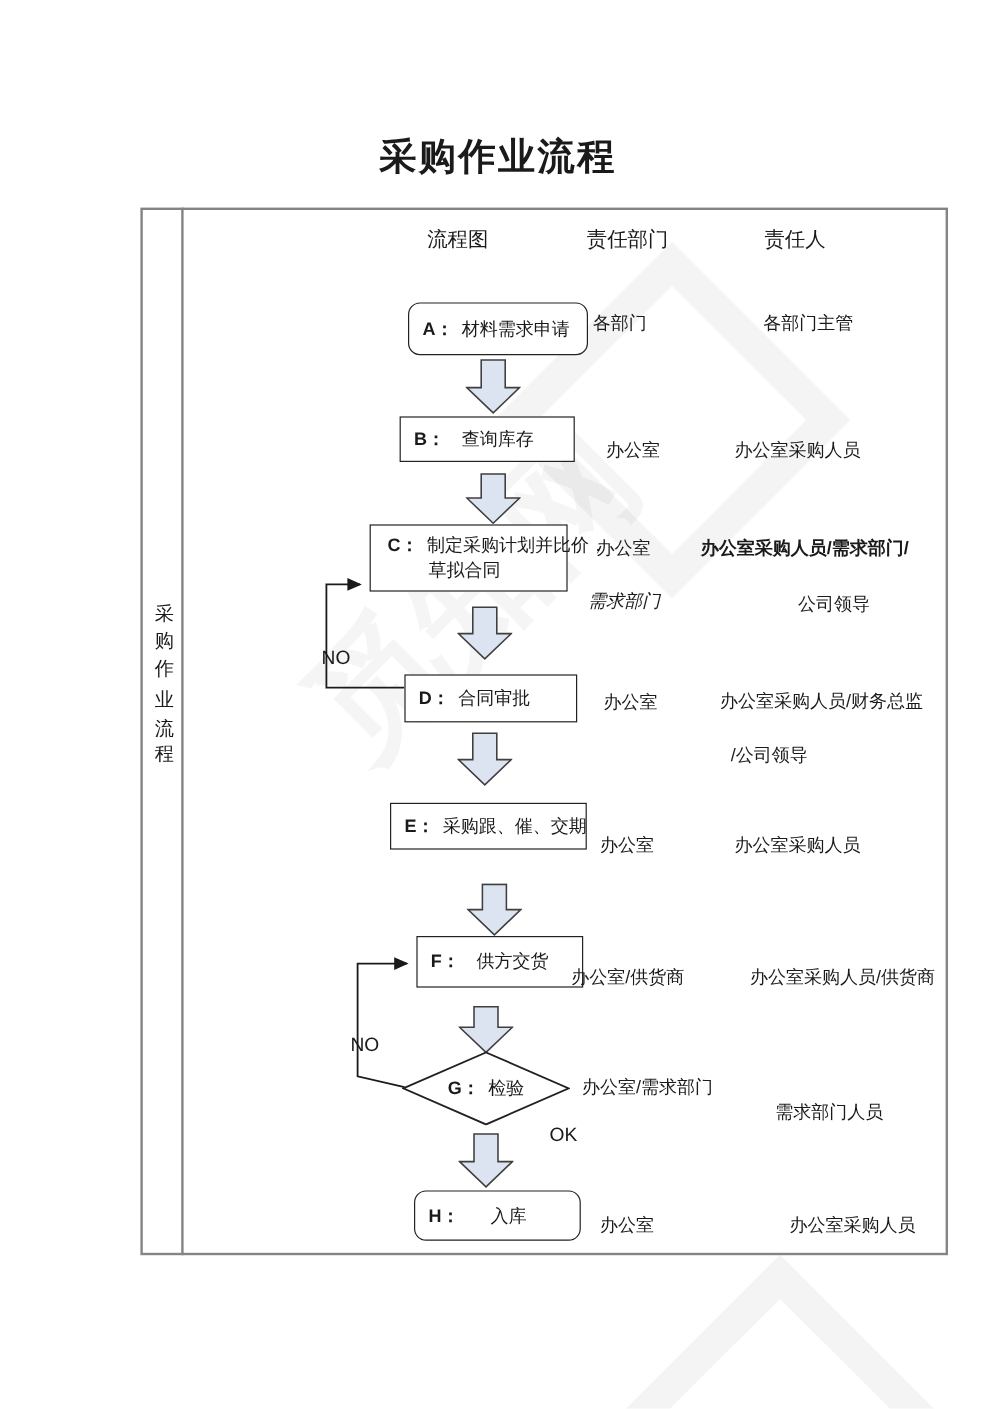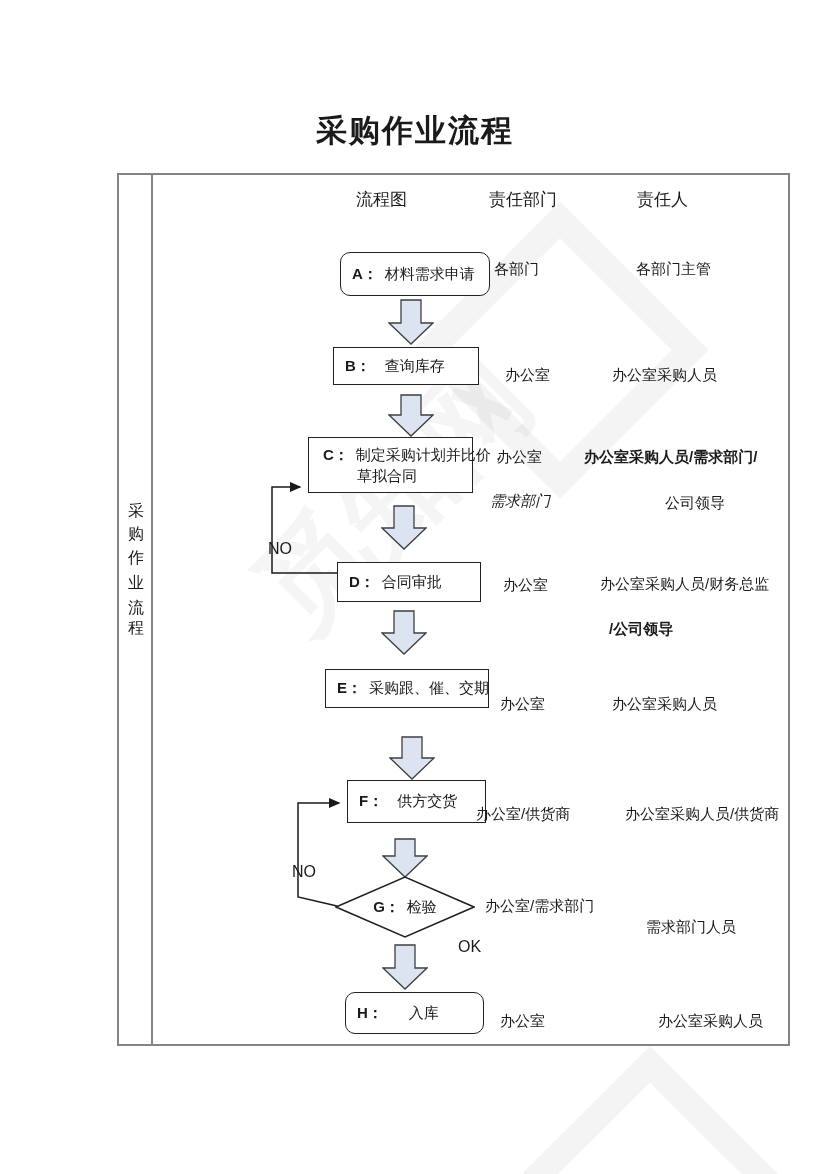--- a/index.html
+++ b/index.html
@@ -102,21 +102,21 @@
   <div class="abs val" style="left:665px;top:494px;">公司领导</div>
 
   <div class="abs cond" style="left:232px;top:540px;">NO</div>
 
   <div class="abs flowbox" style="left:337px;top:562px;width:144px;height:40px;">
     <span class="letter">D：</span>
       <span>合同审批</span>
   </div>
   <div class="abs val" style="left:503px;top:576px;">办公室</div>
   <div class="abs val" style="left:600px;top:575px;">办公室采购人员/财务总监</div>
-  <div class="abs val" style="left:609px;top:620px;font-weight:bold;">/公司领导</div>
+  <div class="abs val" style="left:609px;top:620px;">/公司领导</div>
 
   <div class="abs flowbox" style="left:325px;top:669px;width:164px;height:39px;">
     <span class="letter">E：</span>
       <span>采购跟、催、交期</span>
   </div>
   <div class="abs val" style="left:500px;top:695px;">办公室</div>
   <div class="abs val" style="left:612px;top:695px;">办公室采购人员</div>
 
   <div class="abs flowbox" style="left:347px;top:780px;width:139px;height:43px;">
     <span class="letter" style="margin-right:14px;">F：</span>

